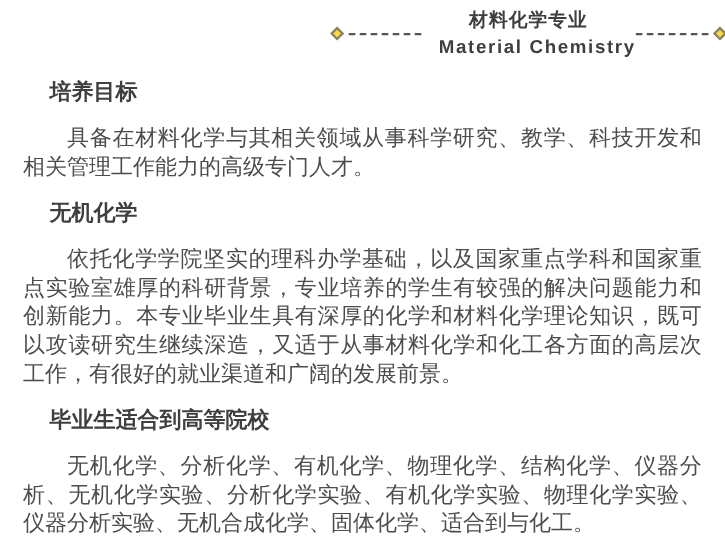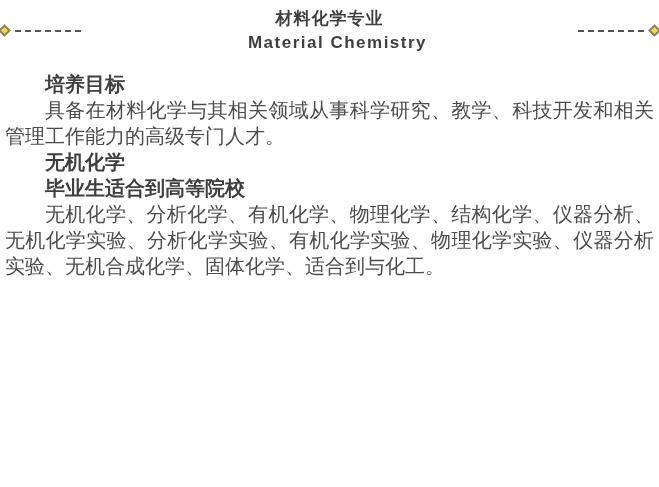--- a/index.html
+++ b/index.html
@@ -16,21 +16,21 @@
     width: 659px;
     height: 487px;
     background: var(--page-bg);
     font-family: "Liberation Sans", "DejaVu Sans", sans-serif;
     overflow: hidden;
   }
   .header {
     padding-top: 6px;
     display: flex;
     align-items: center;
-    justify-content: space-between;
+    justify-content: flex-end;
     gap: 0;
   }
   .deco {
     display: flex;
     align-items: center;
     gap: 6px;
   }
   .diamond {
     width: 9px;
     height: 9px;
@@ -67,21 +67,21 @@
     font-size: 20px;
     line-height: 26px;
     color: var(--body-text);
   }
   .sec-heading {
     font-weight: bold;
     color: var(--heading-text);
     text-indent: 2em;
   }
   .sec-body {
-    margin: 0;
+    margin: 16px;
     text-indent: 2em;
     text-align: justify;
   }
 </style>
 </head>
 <body>
 
 <div>
 
   <div class="header">
@@ -103,20 +103,21 @@
 
   <div class="content">
 
     <div class="section">
       <div class="sec-heading">培养目标</div>
       <p class="sec-body">具备在材料化学与其相关领域从事科学研究、教学、科技开发和相关管理工作能力的高级专门人才。</p>
     </div>
 
     <div class="section">
       <div class="sec-heading">无机化学</div>
+      <p class="sec-body">依托化学学院坚实的理科办学基础，以及国家重点学科和国家重点实验室雄厚的科研背景，专业培养的学生有较强的解决问题能力和创新能力。本专业毕业生具有深厚的化学和材料化学理论知识，既可以攻读研究生继续深造，又适于从事材料化学和化工各方面的高层次工作，有很好的就业渠道和广阔的发展前景。</p>
     </div>
 
     <div class="section">
       <div class="sec-heading">毕业生适合到高等院校</div>
       <p class="sec-body">无机化学、分析化学、有机化学、物理化学、结构化学、仪器分析、无机化学实验、分析化学实验、有机化学实验、物理化学实验、仪器分析实验、无机合成化学、固体化学、适合到与化工。</p>
     </div>
 
     <div class="section">
     </div>
 

